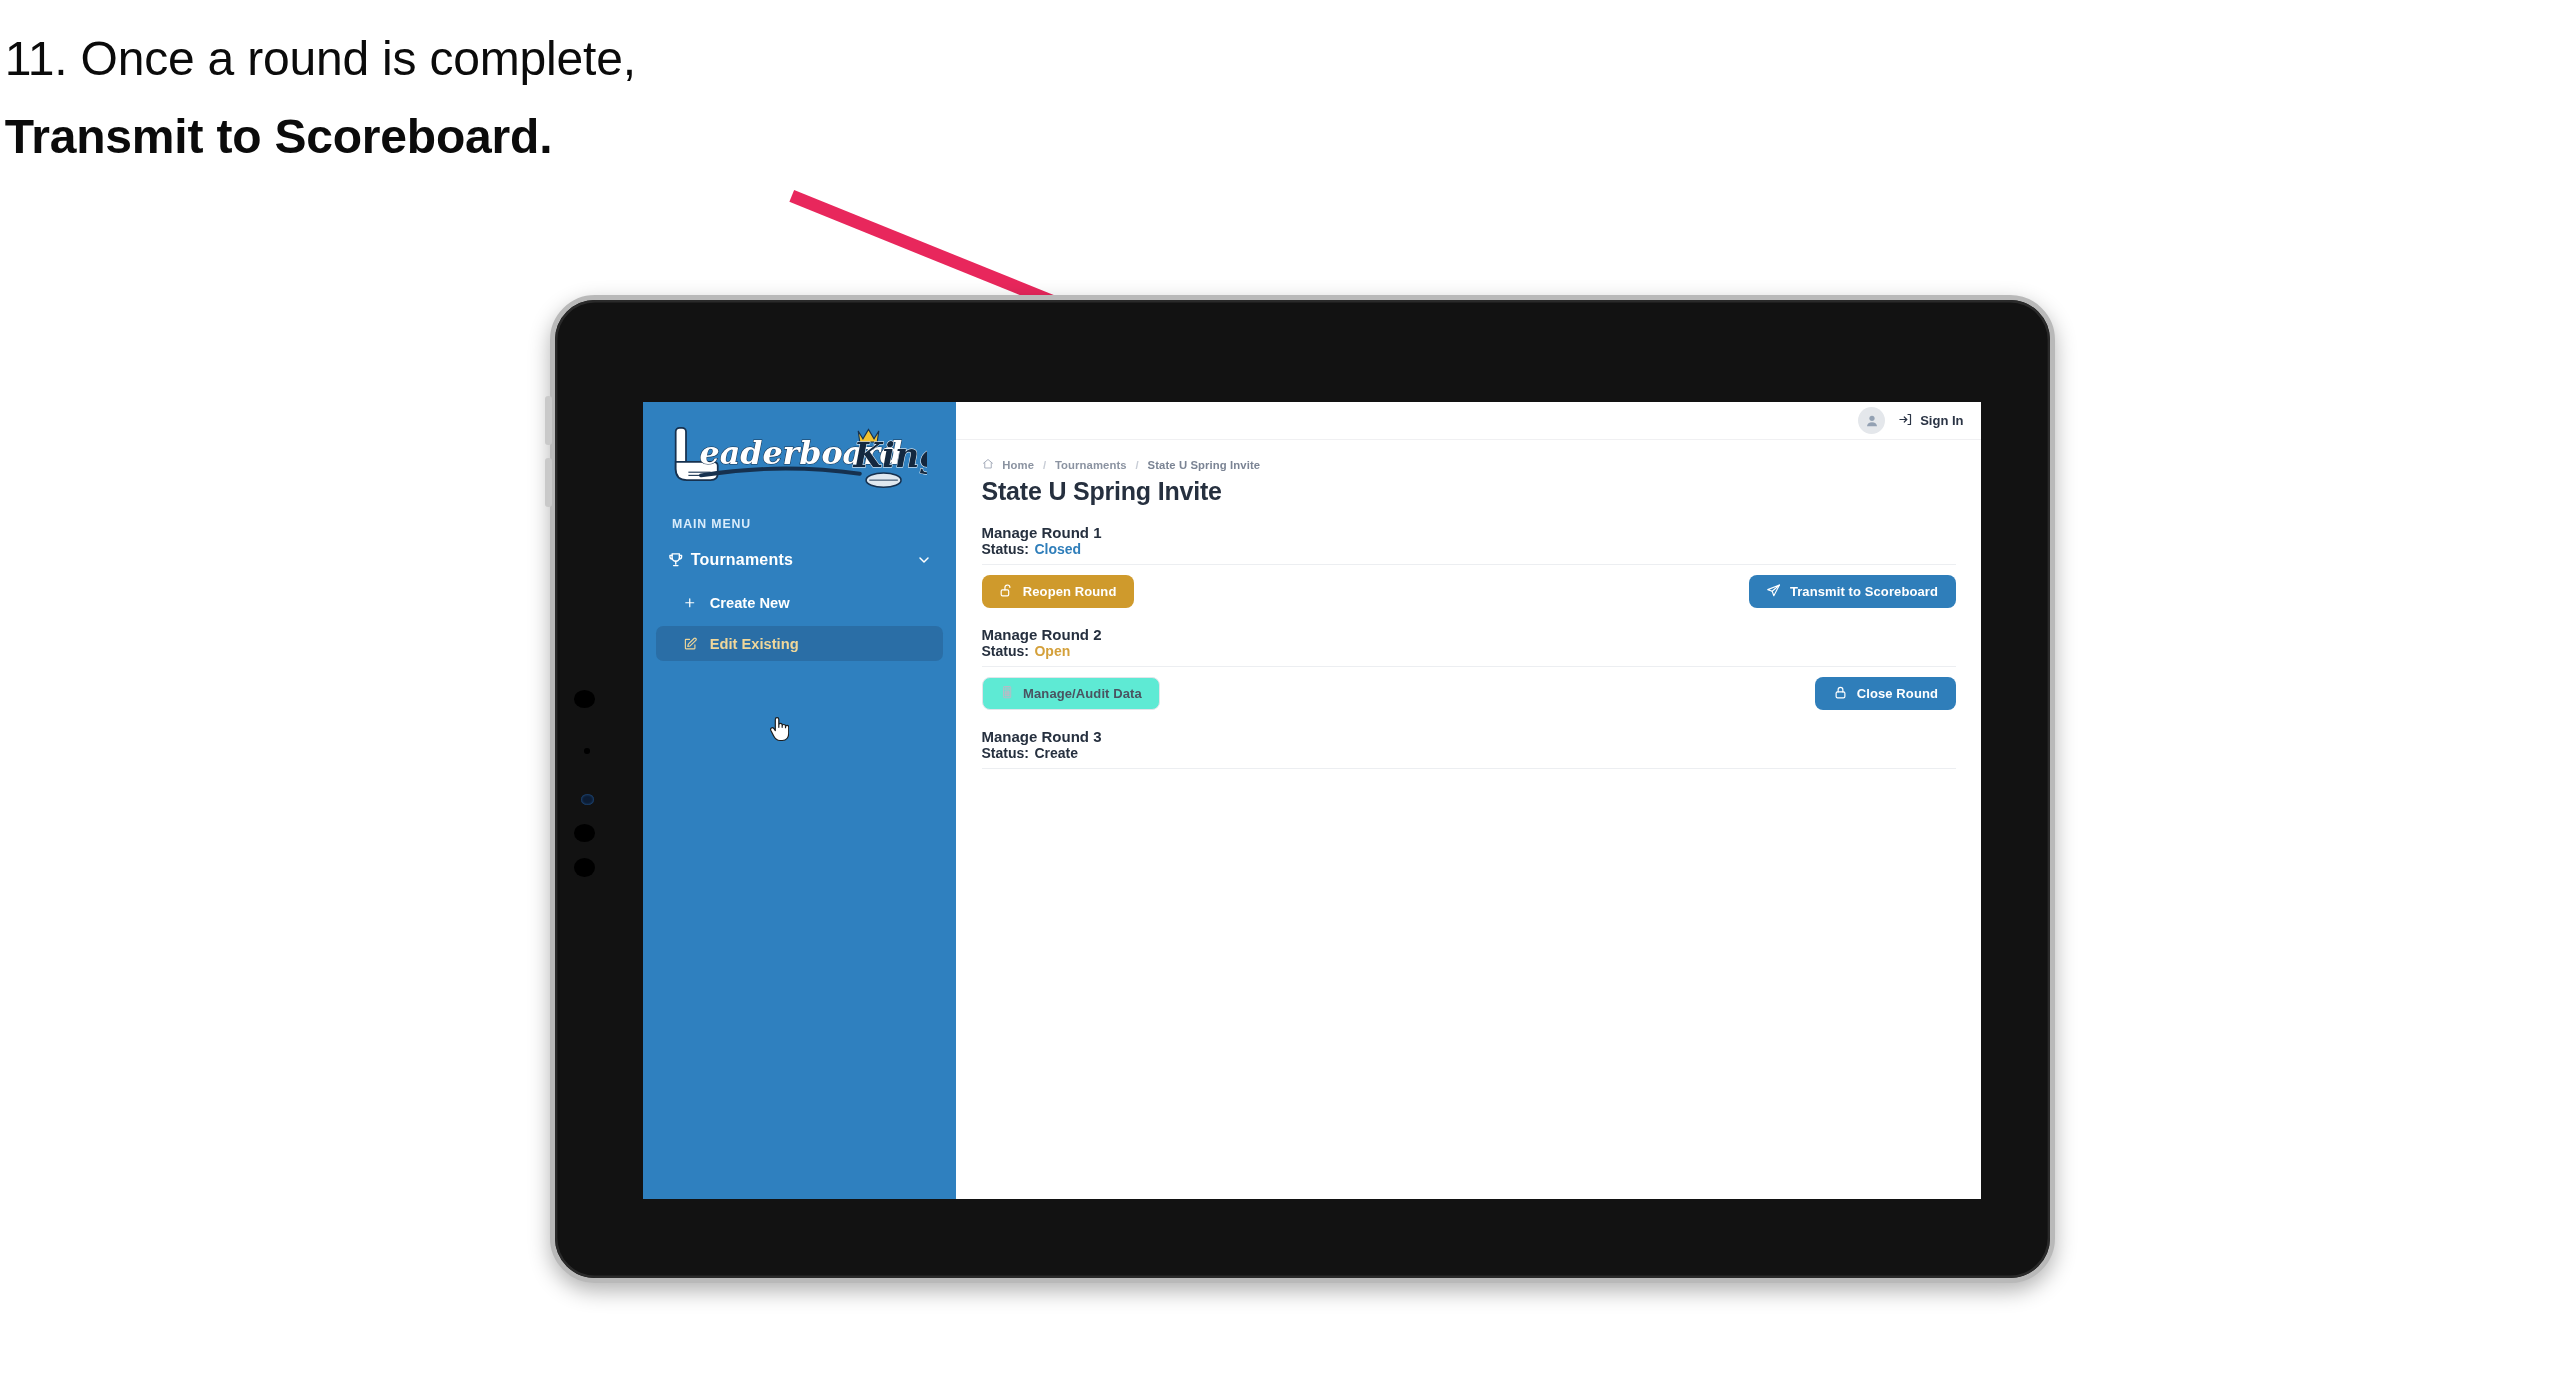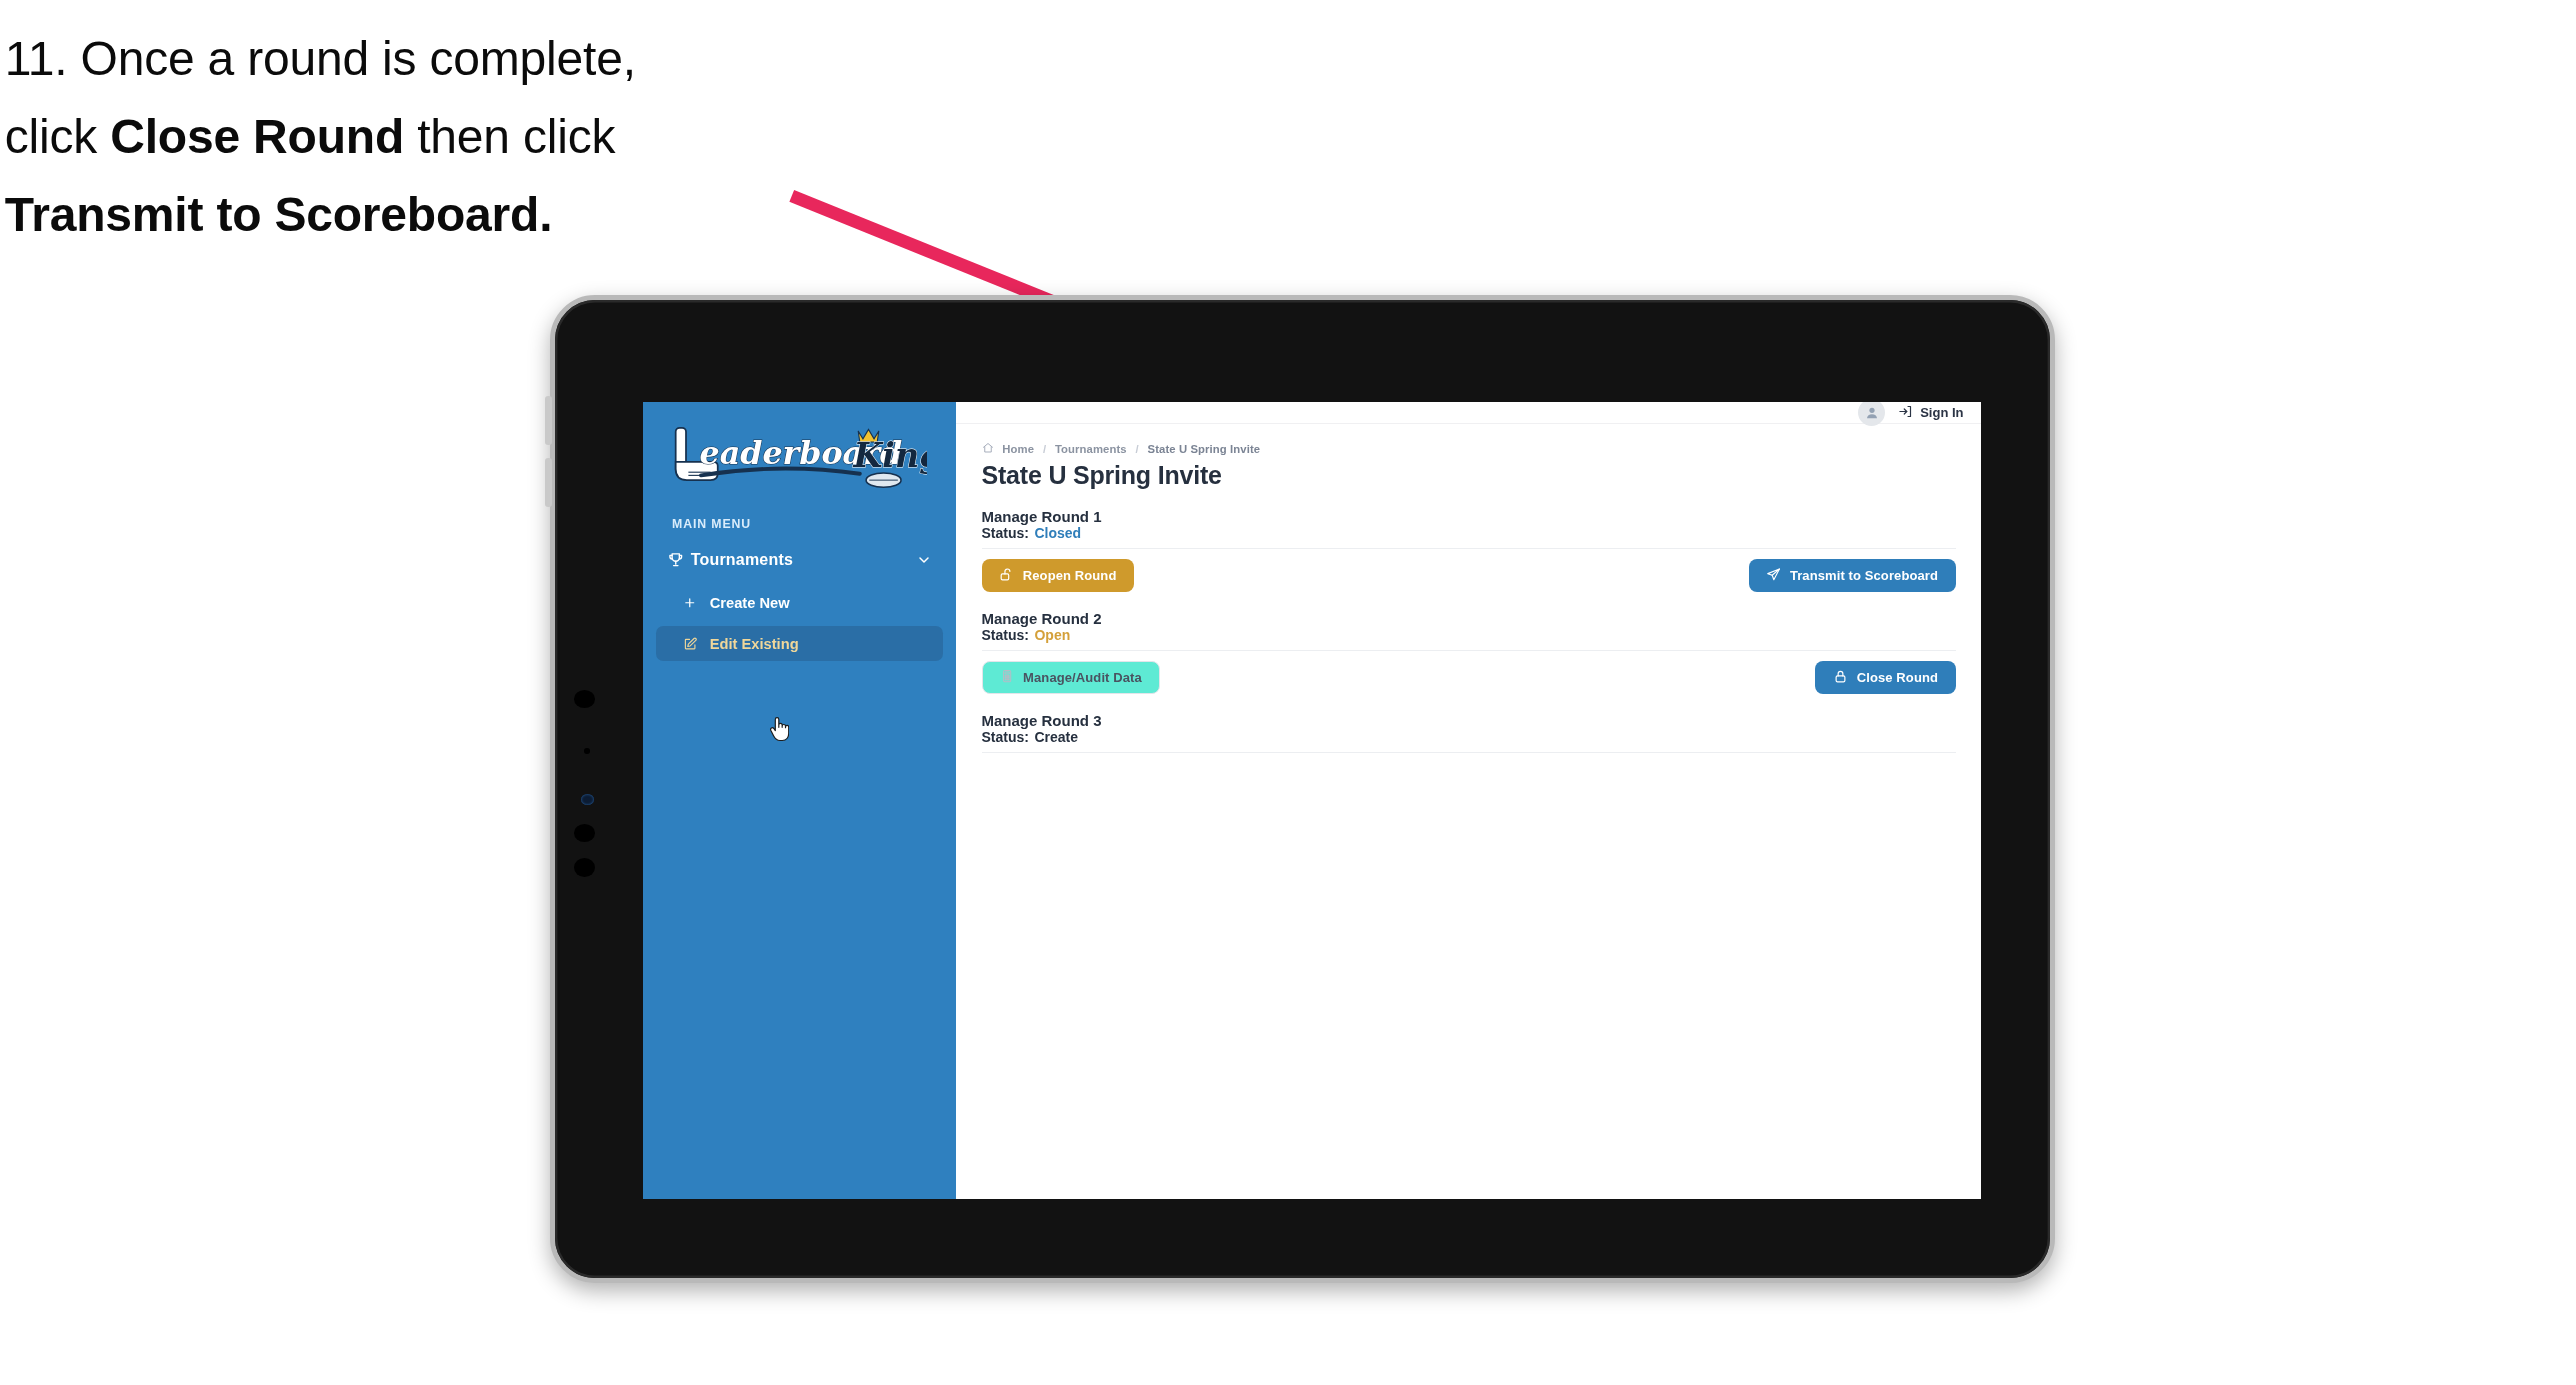--- a/index.html
+++ b/index.html
@@ -128,21 +128,21 @@
 
   
   #main {
     flex: 1 1 auto;
     background: #ffffff;
     display: flex;
     flex-direction: column;
     position: relative;
   }
   #topbar {
-    height: 22px;
+    height: 38px;
     display: flex;
     align-items: center;
     justify-content: flex-end;
     padding-right: 17.5px;
     gap: 12.7px;
     border-bottom: 0.8px solid #f0f0f2;
   }
   #avatar {
     width: 27px; height: 27px; border-radius: 50%;
     background: #e4e7eb;
@@ -223,23 +223,20 @@
     color: #6d7686;
   }
   #footer a.muted { color: #c3c8d1; }
 </style>
 </head>
 <body>
 
 <div id="caption">
   <span class="ln">
     <span>11. Once a round is complete,</span>
-  </span>
-  <span class="ln">
-    <span>click </span><span class="b">Close Round</span><span> then click</span>
   </span>
   <span class="ln">
     <span class="b">Transmit to Scoreboard.</span>
   </span>
 </div>
 
 <svg id="arrow-layer" viewBox="0 0 3234 1740" xmlns="http://www.w3.org/2000/svg">
   <defs>
     <marker id="ahead" markerWidth="5.2" markerHeight="5.2" refX="1.4" refY="2.6" orient="auto" markerUnits="strokeWidth">
       <path d="M0,0 L5.2,2.6 L0,5.2 Z" fill="#e8275c"></path>

